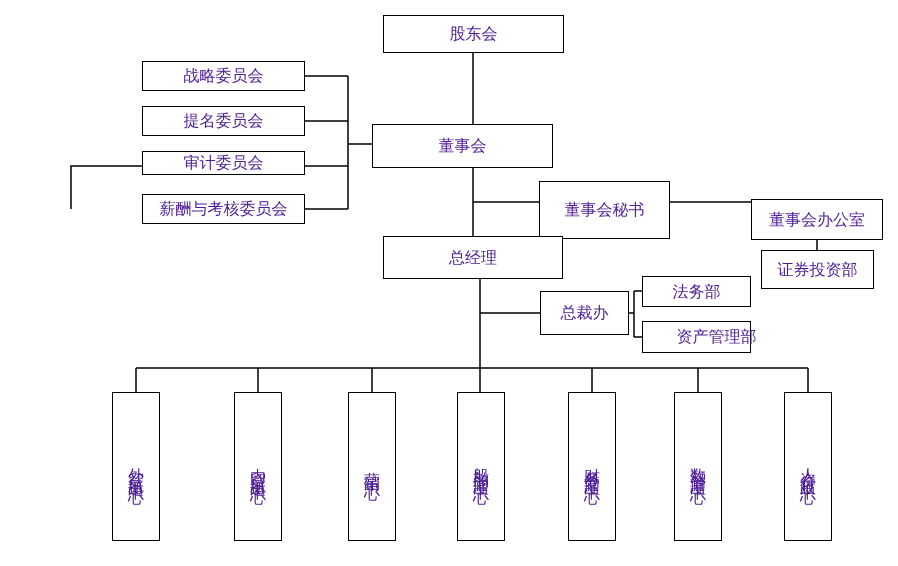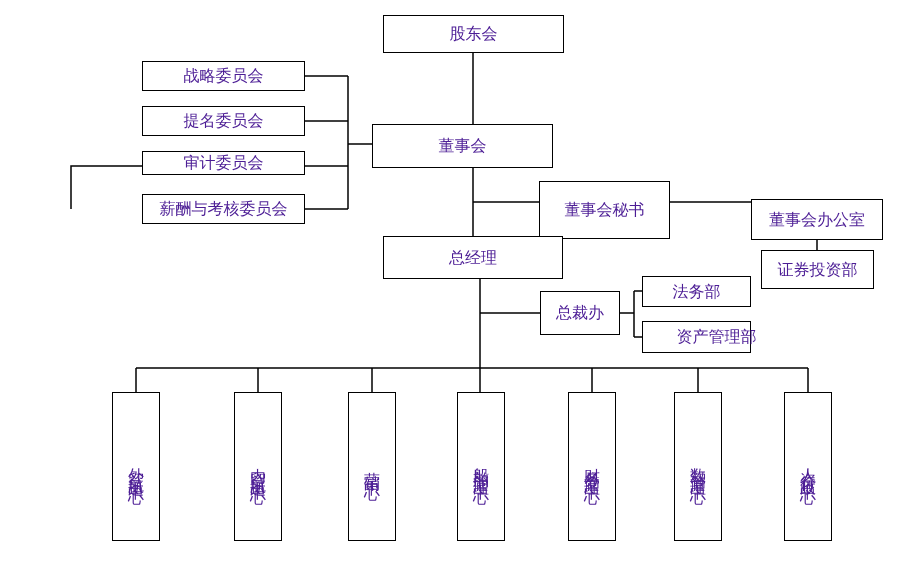--- a/index.html
+++ b/index.html
@@ -47,21 +47,21 @@
   .n-strategy       { left: 142px; top: 61px;  width: 163px; height: 30px; }
   .n-nomination     { left: 142px; top: 106px; width: 163px; height: 30px; }
   .n-auditcmt       { left: 142px; top: 151px; width: 163px; height: 24px; }
   .n-compensation   { left: 142px; top: 194px; width: 163px; height: 30px; text-align: center; }
   .n-board          { left: 372px; top: 124px; width: 181px; height: 44px; }
   .n-auditsup       { left: 20px;  top: 209px; width: 102px; height: 40px; }
   .n-secretary      { left: 539px; top: 181px; width: 131px; height: 58px; }
   .n-boardoffice    { left: 751px; top: 181px; width: 132px; height: 41px; margin-top: 18px; }
   .n-securities     { left: 761px; top: 250px; width: 113px; height: 39px; text-align: center; }
   .n-gm             { left: 383px; top: 236px; width: 180px; height: 43px; justify-content: center; }
-  .n-presoffice     { left: 540px; top: 291px; width: 80px;  height: 44px; }
+  .n-presoffice     { left: 540px; top: 291px; width: 89px;  height: 44px; }
   .n-legal          { left: 642px; top: 276px; width: 109px; height: 31px; }
   .n-assetmgmt      { left: 642px; top: 321px; width: 109px; height: 32px; padding-left: 40px; }
   .n-c1 { left: 112px; top: 392px; width: 48px; height: 149px; }
   .n-c2 { left: 234px; top: 392px; width: 48px; height: 149px; }
   .n-c3 { left: 348px; top: 392px; width: 48px; height: 149px; }
   .n-c4 { left: 457px; top: 392px; width: 48px; height: 149px; }
   .n-c5 { left: 568px; top: 392px; width: 48px; height: 149px; }
   .n-c6 { left: 674px; top: 392px; width: 48px; height: 149px; }
   .n-c7 { left: 784px; top: 392px; width: 48px; height: 149px; }
 </style>

